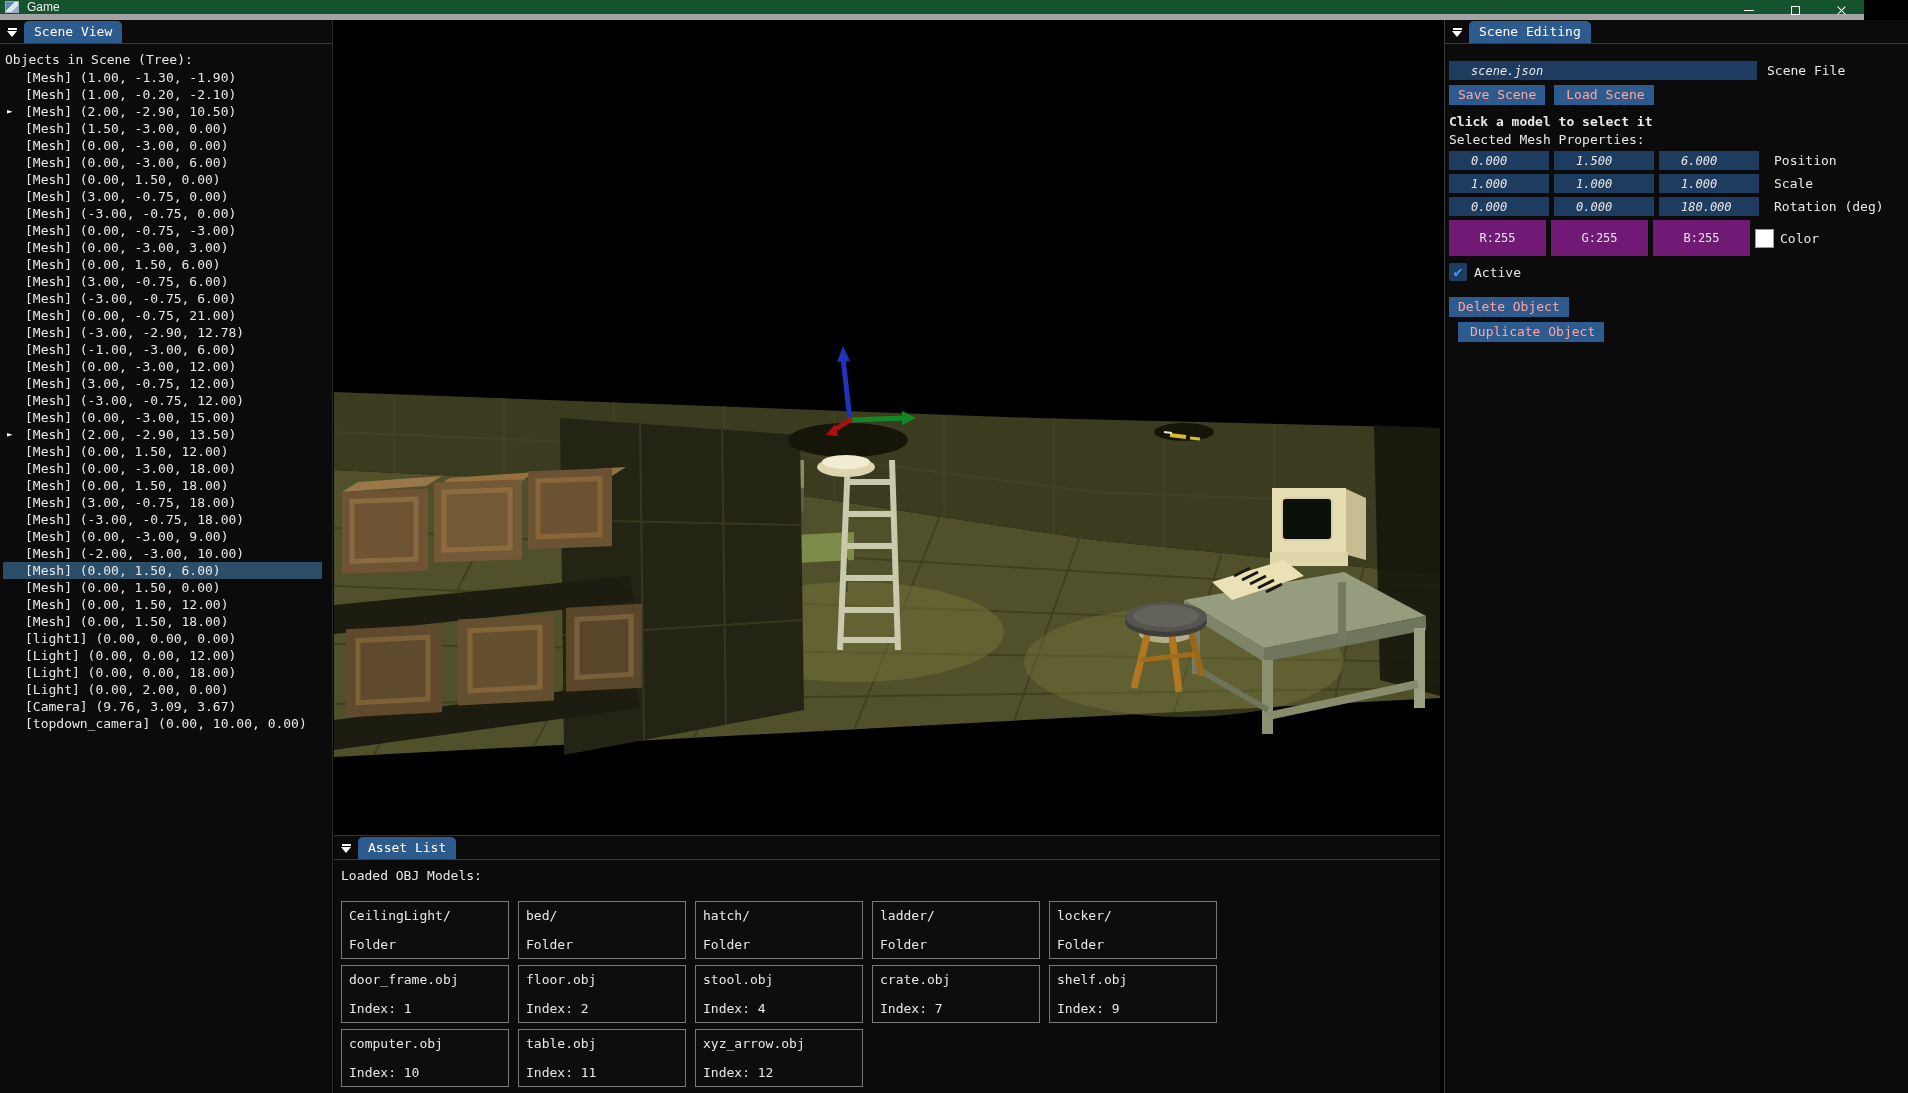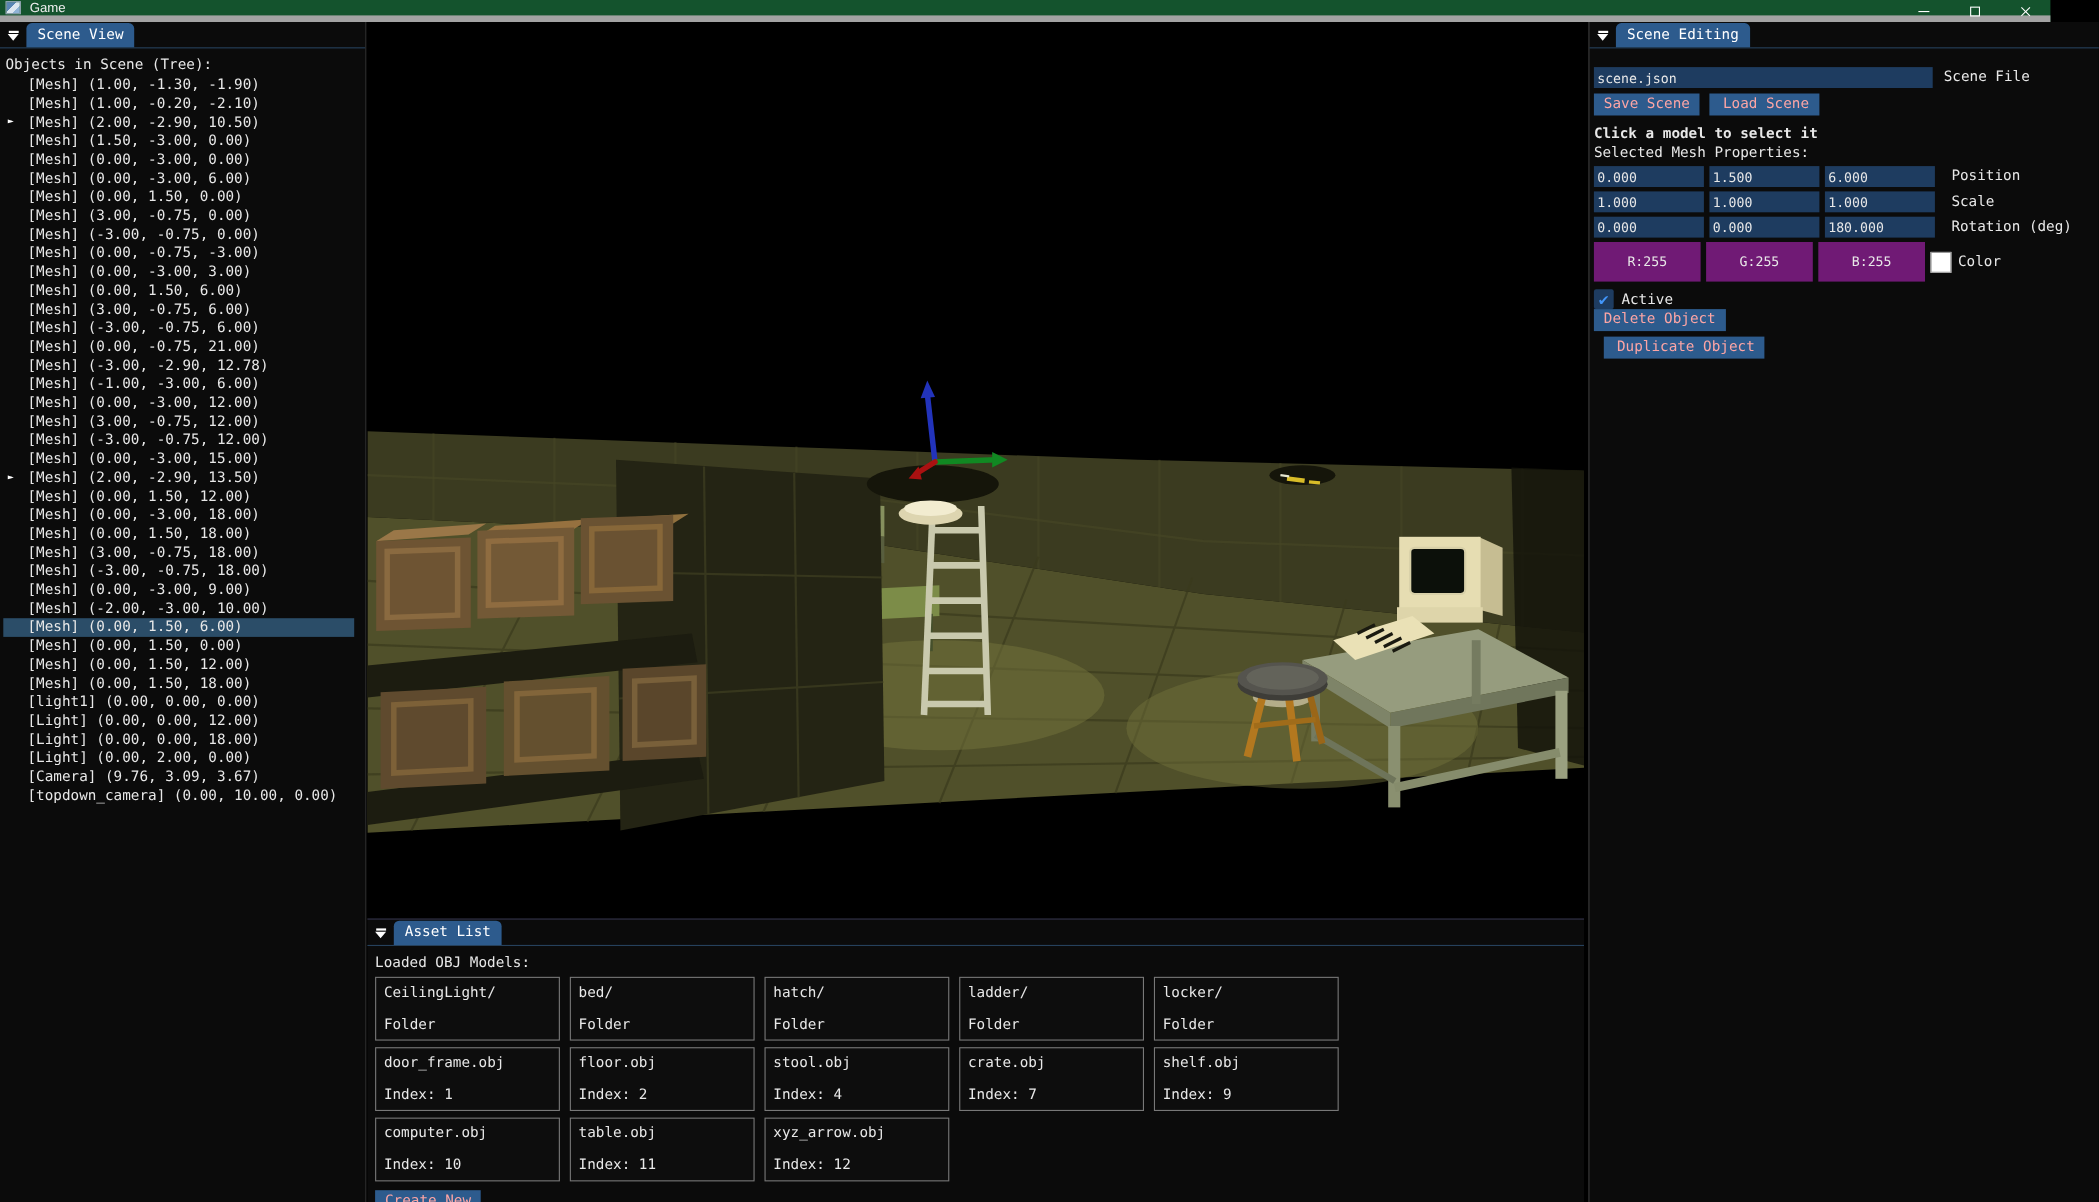--- a/index.html
+++ b/index.html
@@ -40,42 +40,42 @@
   .tree-arrow { position:absolute; left:4px; top:0; font-size:9px; color:#fff; }
 
   
   #viewport { left:334px; top:20px; width:1106px; height:815px; background:#000; }
 
   
   #scene-editing { left:1444px; top:20px; width:464px; height:1073px; border-left:1px solid #3a3a3a; }
   .se-body { padding:8px 0 0 4px; font-size:13px; }
   .row { display:flex; align-items:center; margin-top:4px; }
   .ibox { background:#1e3c60; border:none; color:#e8e8e8; font-family:"DejaVu Sans Mono",monospace;
-          font-size:12px; height:19px; padding:0 3px; outline:none; }
+          font-size:12px; height:19px; padding:0 22px; outline:none;font-style:italic; }
   .sf-input { width:308px; }
   .lab { margin-left:10px; white-space:pre; }
   .btn { background:#2d5b8d; color:#fca5a5; font-size:13px; padding:2px 9px 3px 9px; border:none;
          font-family:"DejaVu Sans Mono",monospace; cursor:pointer; white-space:pre; }
   .btn + .btn { margin-left:9px;padding-left:12px; }
   .hint { margin-top:9px; white-space:pre;font-weight:bold; }
   .props-head { margin-top:3px; white-space:pre; }
   .num { width:100px; margin-right:5px; }
   .drag { width:97px; height:36px; margin-right:5px; background:#701a75; display:flex;
           align-items:center; justify-content:center; font-size:12px; cursor:ew-resize; }
   .swatch { width:19px; height:19px; background:#fff; border:1px solid #999; cursor:pointer; }
   .checkbox { width:18px; height:18px; background:#1e3c60; border-radius:2px; display:flex;
               align-items:center; justify-content:center; color:#4296fa; font-size:15px; font-weight:bold; cursor:pointer; }
   .cb-label { margin-left:7px; }
-  .stack-btn { display:block; margin-top:0; }
+  .stack-btn { display:block; margin-top:16px; }
   .stack-btn.tight { margin-top:5px; }
 
   
   #asset-list { left:334px; top:835px; width:1106px; height:258px; border-top:1px solid #33334a; }
   .al-head { font-size:13px; margin:8px 0 0 7px; white-space:pre; }
-  .asset-grid { margin:5px 0 0 7px; width:900px; display:flex; flex-wrap:wrap; gap:6px 9px; }
+  .asset-grid { margin:18px 0 0 7px; width:900px; display:flex; flex-wrap:wrap; gap:6px 9px; }
   .asset-card { width:168px; height:58px; border:1px solid #787878; background:#0d0d0d;
                 display:flex; flex-direction:column; justify-content:space-between;
                 padding:6px 7px; font-size:13px; cursor:pointer; white-space:pre; }
   #create-new { margin:8px 0 0 7px; }
 </style>
 </head>
 <body>
 
 <div class="titlebar">
   <div class="app-icon"></div>

